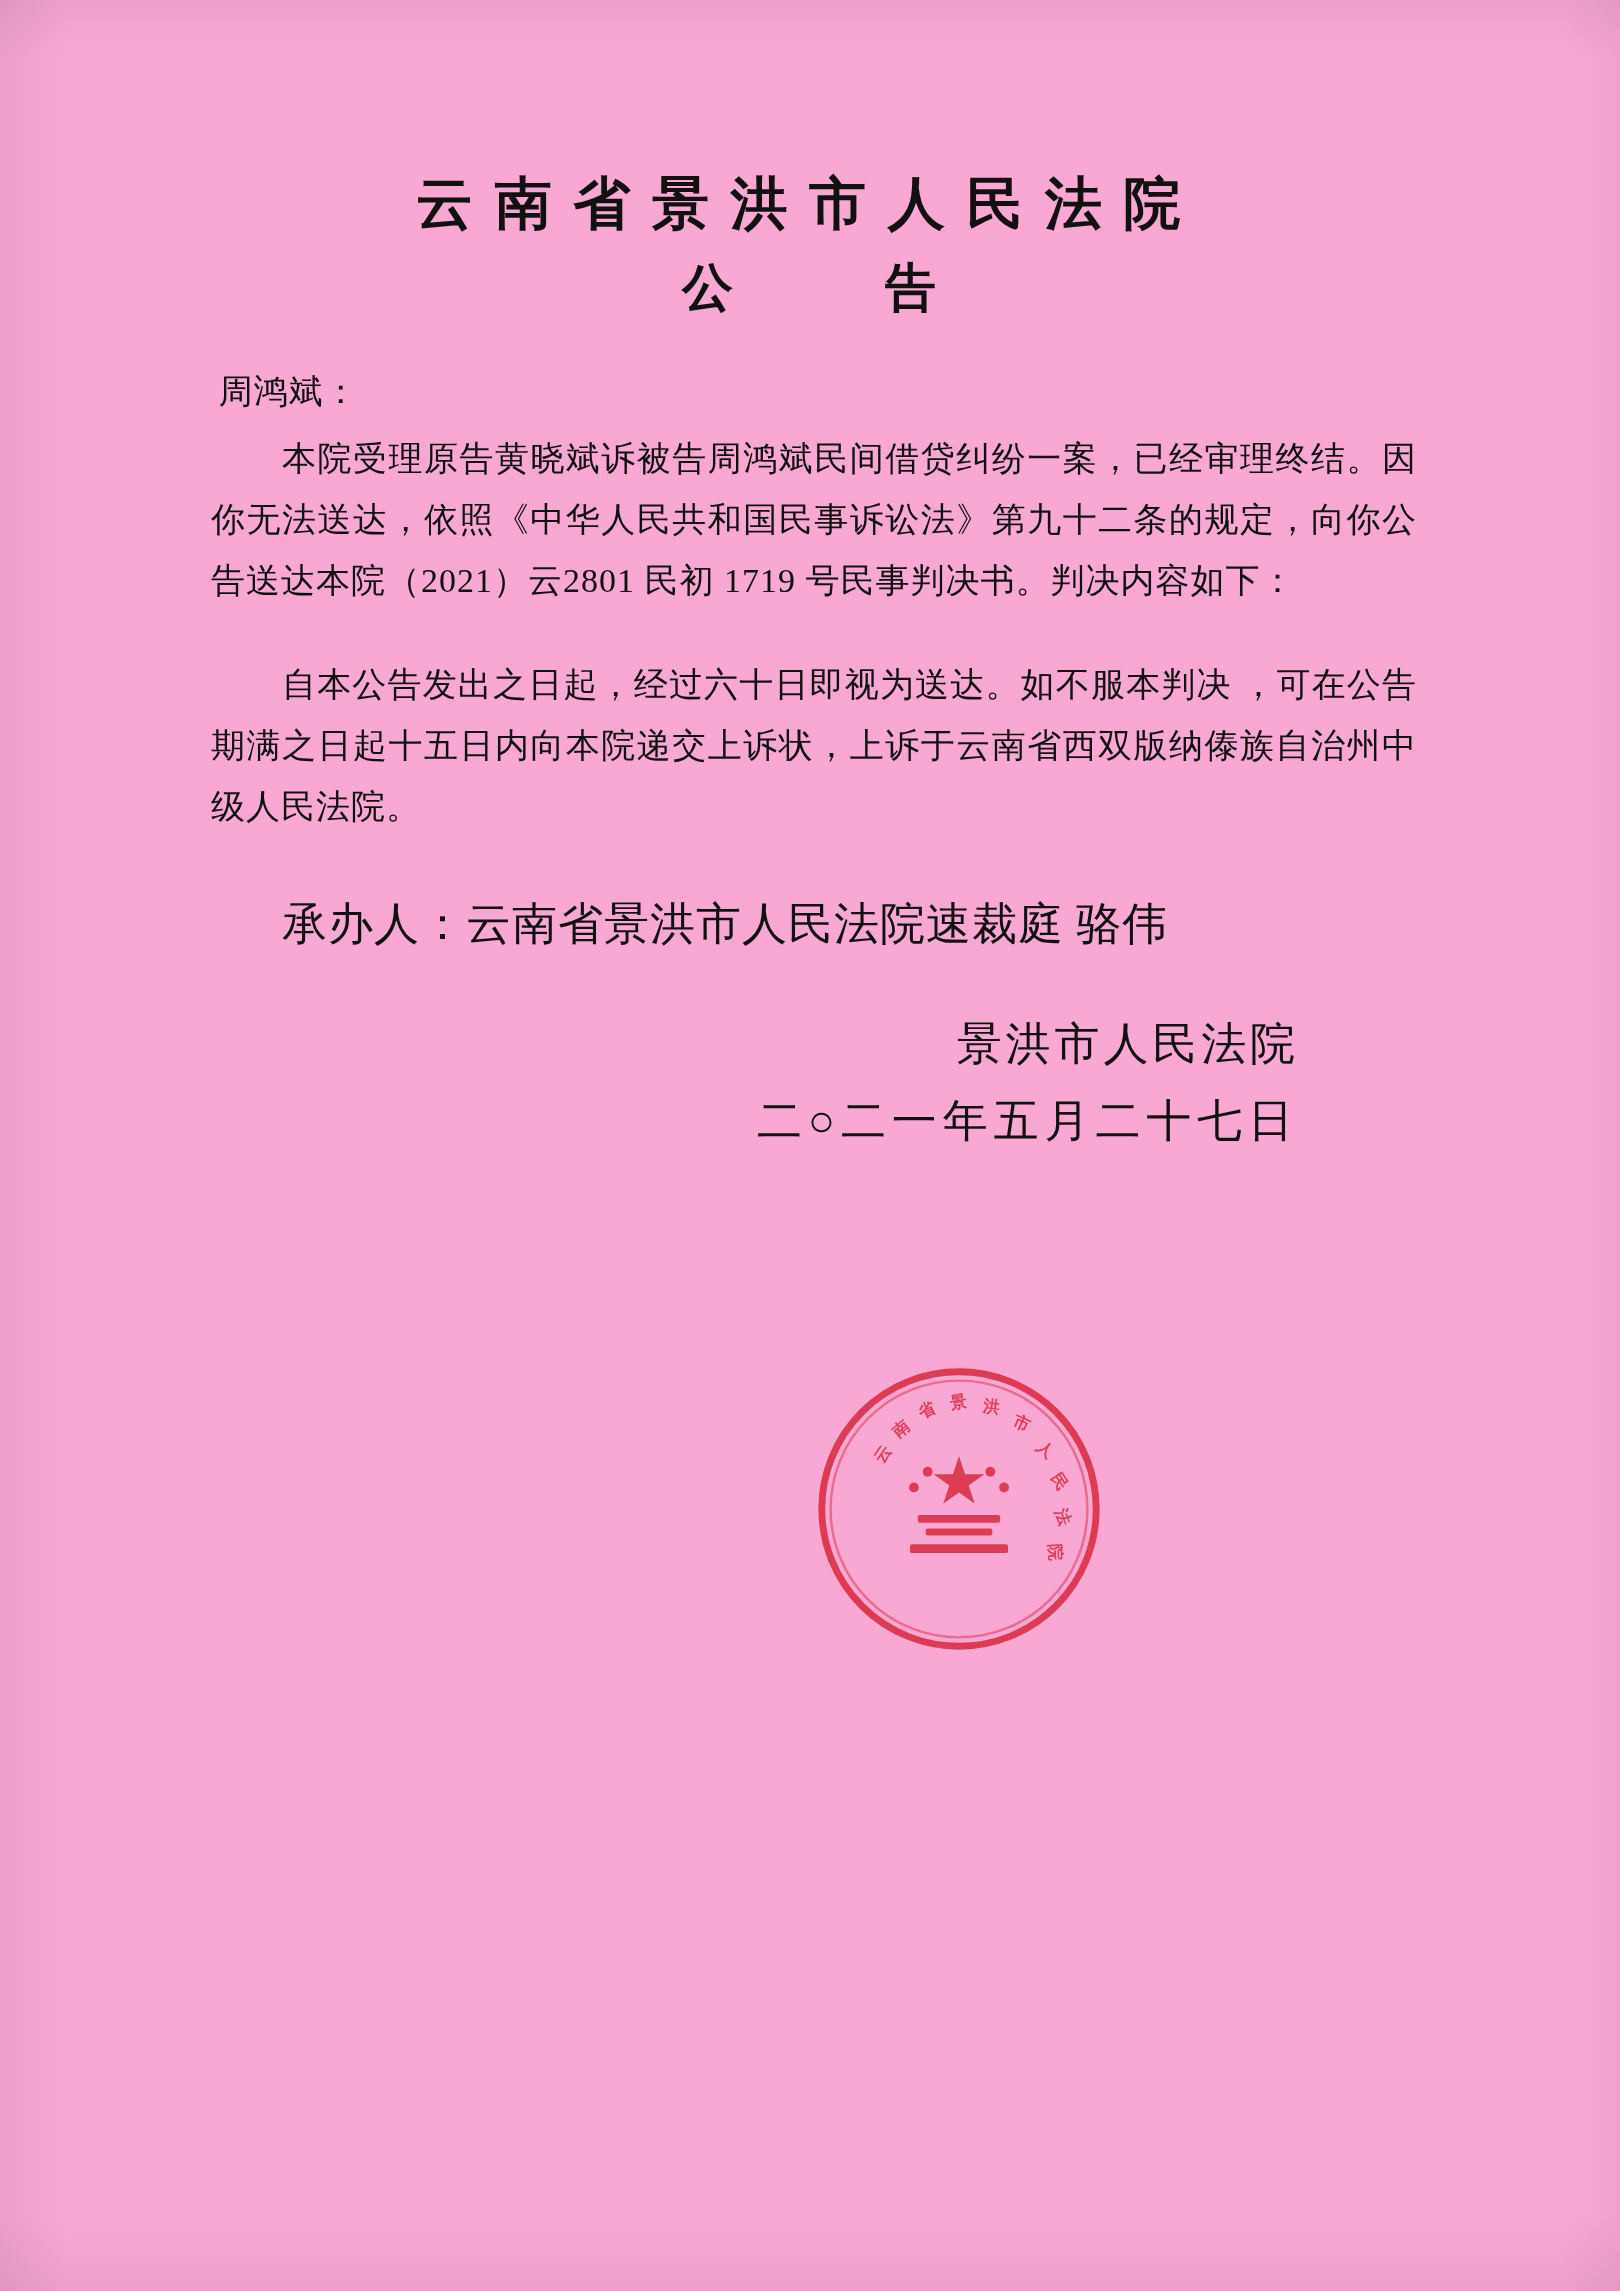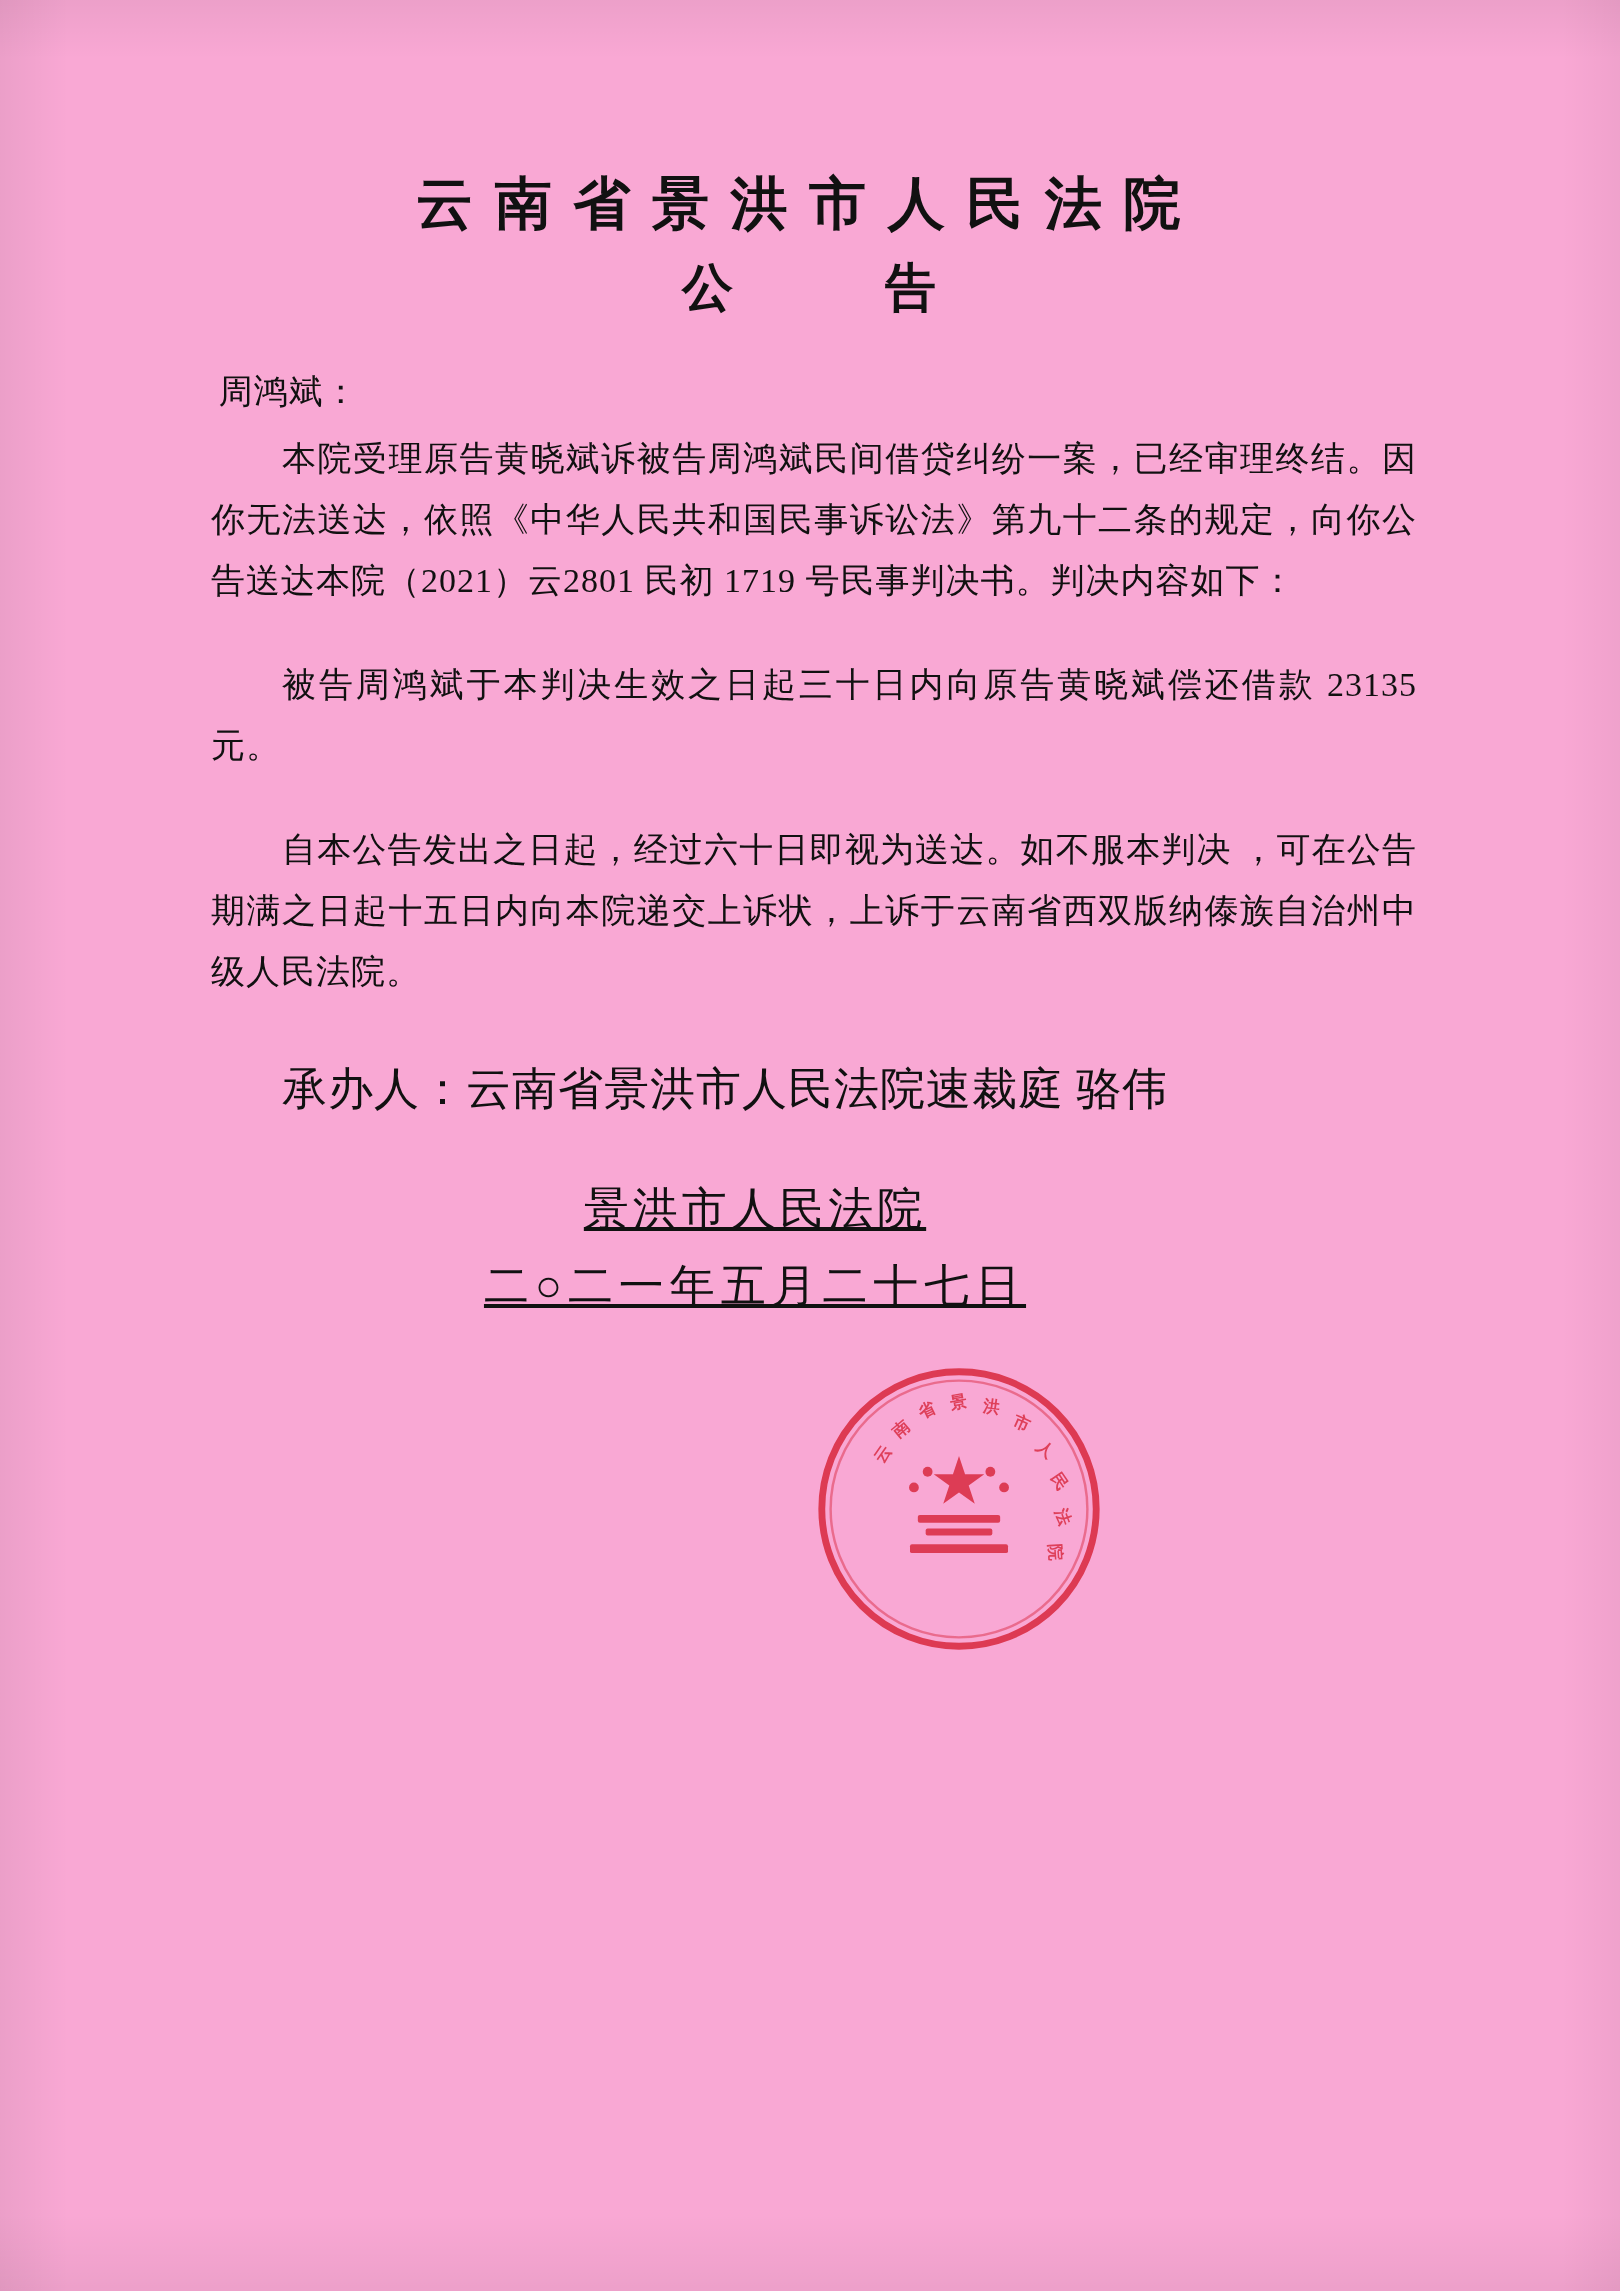--- a/index.html
+++ b/index.html
@@ -108,24 +108,23 @@
     line-height: 65px;
     position: relative;
   }
 
   .handler-line {
     text-indent: 71px;
     letter-spacing: 1px;
   }
 
   .sign-right {
-    text-align: center;
+    text-align: right;
     padding-right: 118px;
     letter-spacing: 3.9px;
-    text-decoration: underline;
   }
 
   .sign-court {
     margin-top: 55px;
   }
 
   .sign-date {
     margin-top: 11.8px;
     letter-spacing: 5.9px;
   }
@@ -157,21 +156,20 @@
     <div class="court-name">云南省景洪市人民法院</div>
 
     <div class="doc-title">公 告</div>
 
     <div class="body-block">
 
       <div class="addressee">周鸿斌：</div>
 
       <p class="para">本院受理原告黄晓斌诉被告周鸿斌民间借贷纠纷一案，已经审理终结。因你无法送达，依照《中华人民共和国民事诉讼法》第九十二条的规定，向你公告送达本院（2021）云2801 民初 1719 号民事判决书。判决内容如下：</p>
 
-      <p class="para spaced">被告周鸿斌于本判决生效之日起三十日内向原告黄晓斌偿还借款 23135 元。</p>
 
 
 
       <p class="para spaced">自本公告发出之日起，经过六十日即视为送达。如不服本判决 ，可在公告期满之日起十五日内向本院递交上诉状，上诉于云南省西双版纳傣族自治州中级人民法院。</p>
 
     </div>
 
     <div class="signature-block">
       <div class="handler-line">承办人：云南省景洪市人民法院速裁庭  骆伟</div>
       <div class="sign-right sign-court">景洪市人民法院</div>

